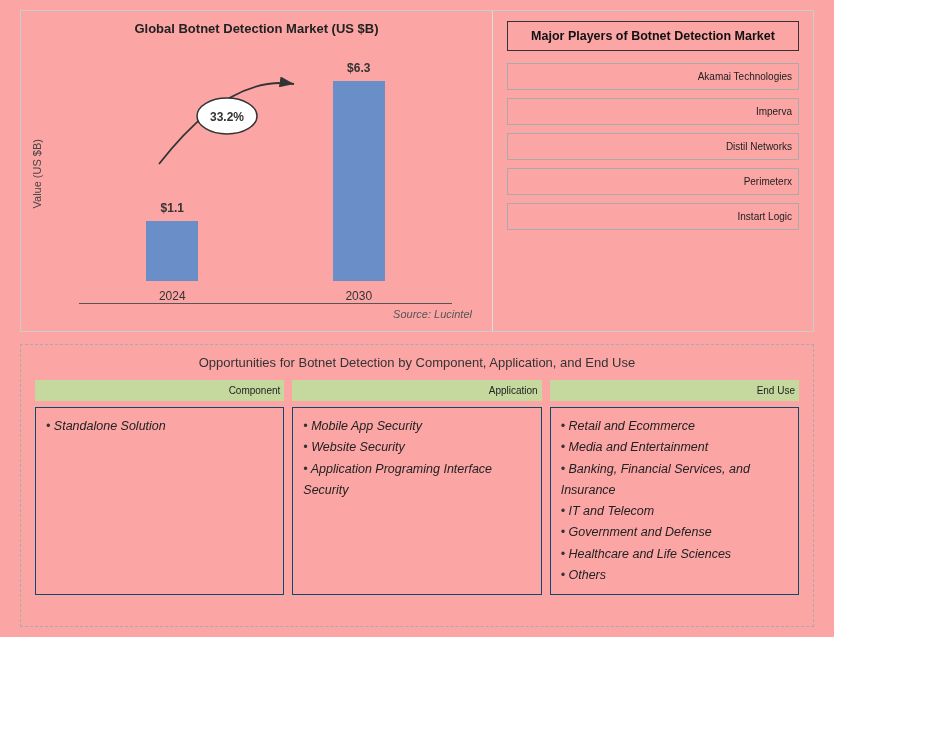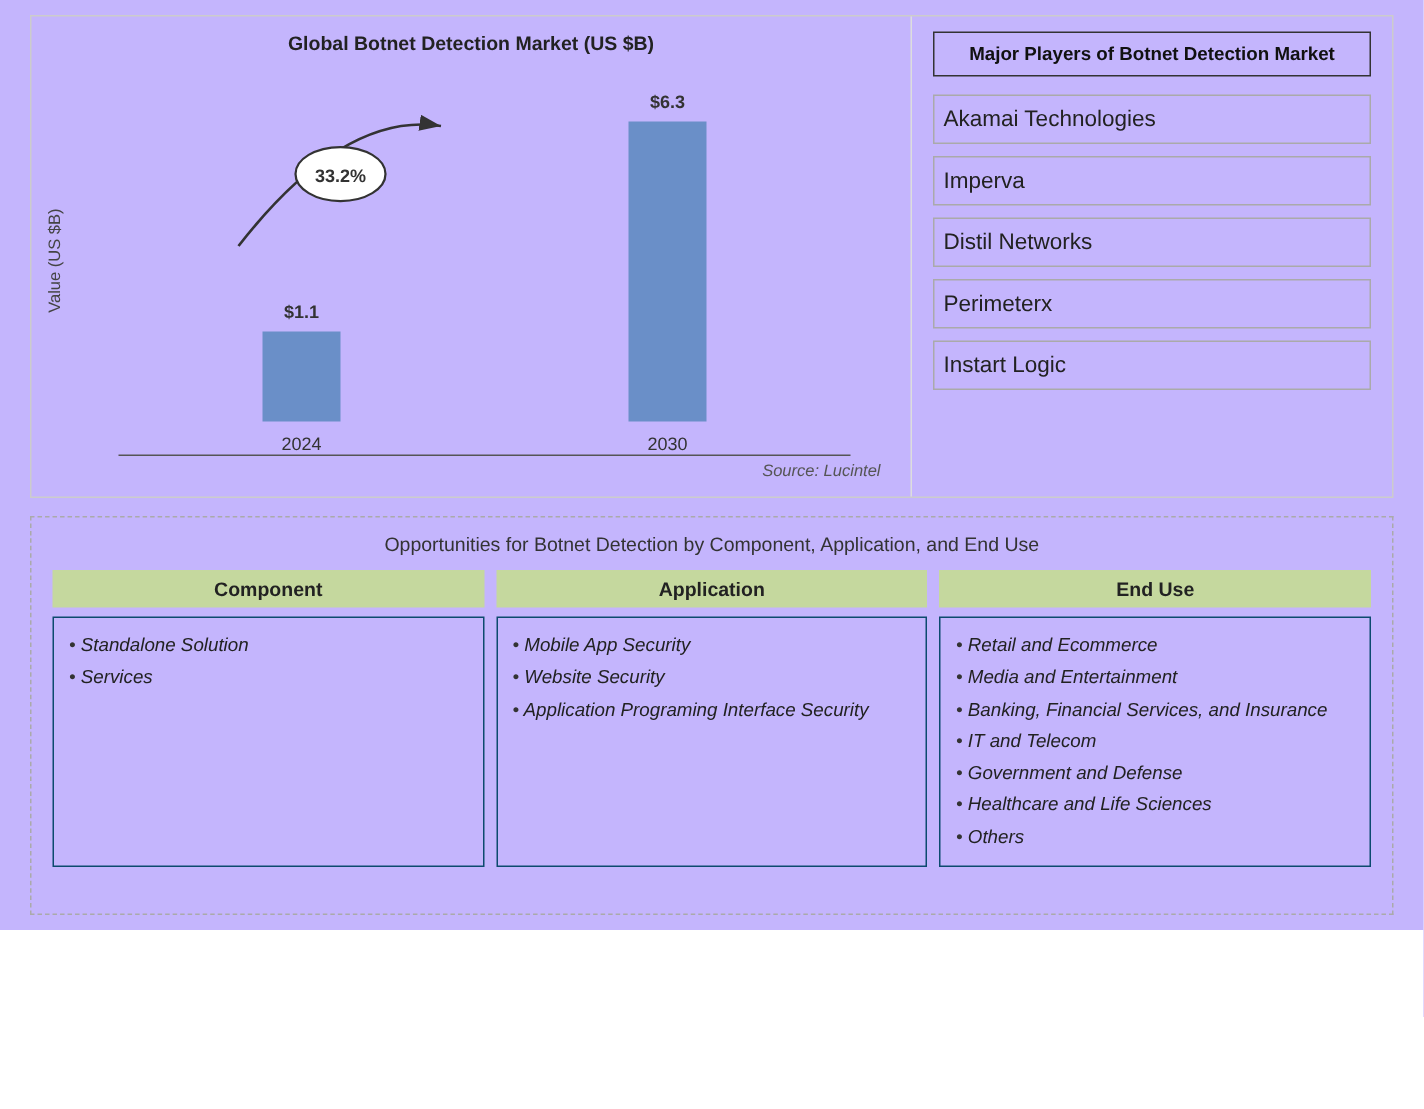--- a/index.html
+++ b/index.html
@@ -5,22 +5,22 @@
     * { box-sizing: border-box; margin: 0; padding: 0; }
     body {
       font-family: Arial, sans-serif;
       background: #fff;
       width: 949px;
       min-height: 739px;
       overflow: hidden;
     }
 
     .page-wrapper {
-      width: 949px;
-      background: #c4b5fd;
+      width: 834px;
+      background: #fca5a5;
       padding: 10px 20px 10px 20px;
     }
 
     
     .top-section {
       display: flex;
       width: 100%;
       border: 1px solid #ccc;
       margin-bottom: 12px;
     }
@@ -143,23 +143,23 @@
       text-align: center;
       font-size: 12.5px;
       font-weight: bold;
       padding: 7px 6px;
       color: #111;
       margin-bottom: 4px;
     }
 
     .player-item {
       border: 1px solid #aaa;
-      text-align: left;
+      text-align: right;
       padding: 7px 6px;
-      font-size: 15px;
+      font-size: 10px;
       color: #222;
     }
 
     
     .opportunities-section {
       border: 1.5px dashed #aaa;
       padding: 10px 14px 31px 14px;
     }
 
     .opp-title {
@@ -175,23 +175,23 @@
     }
 
     .opp-column {
       flex: 1;
       display: flex;
       flex-direction: column;
     }
 
     .opp-col-header {
       background: #c5d89e;
-      text-align: center;
-      font-size: 13px;
-      font-weight: bold;
+      text-align: right;
+      font-size: 10px;
+      font-weight: normal;
       padding: 5px 4px;
       margin-bottom: 6px;
       color: #222;
     }
 
     .opp-col-body {
       border: 1px solid #0c4a6e;
       padding: 8px 10px;
       flex: 1;
       font-size: 12.5px;
@@ -274,21 +274,20 @@
   <div class="opportunities-section">
     <div class="opp-title">Opportunities for Botnet Detection by Component, Application, and End Use</div>
 
     <div class="opp-columns">
 
       <div class="opp-column">
         <div class="opp-col-header">Component</div>
         <div class="opp-col-body">
           <ul>
             <li>Standalone Solution</li>
-            <li>Services</li>
           </ul>
         </div>
       </div>
 
       <div class="opp-column">
         <div class="opp-col-header">Application</div>
         <div class="opp-col-body">
           <ul>
             <li>Mobile App Security</li>
             <li>Website Security</li>

